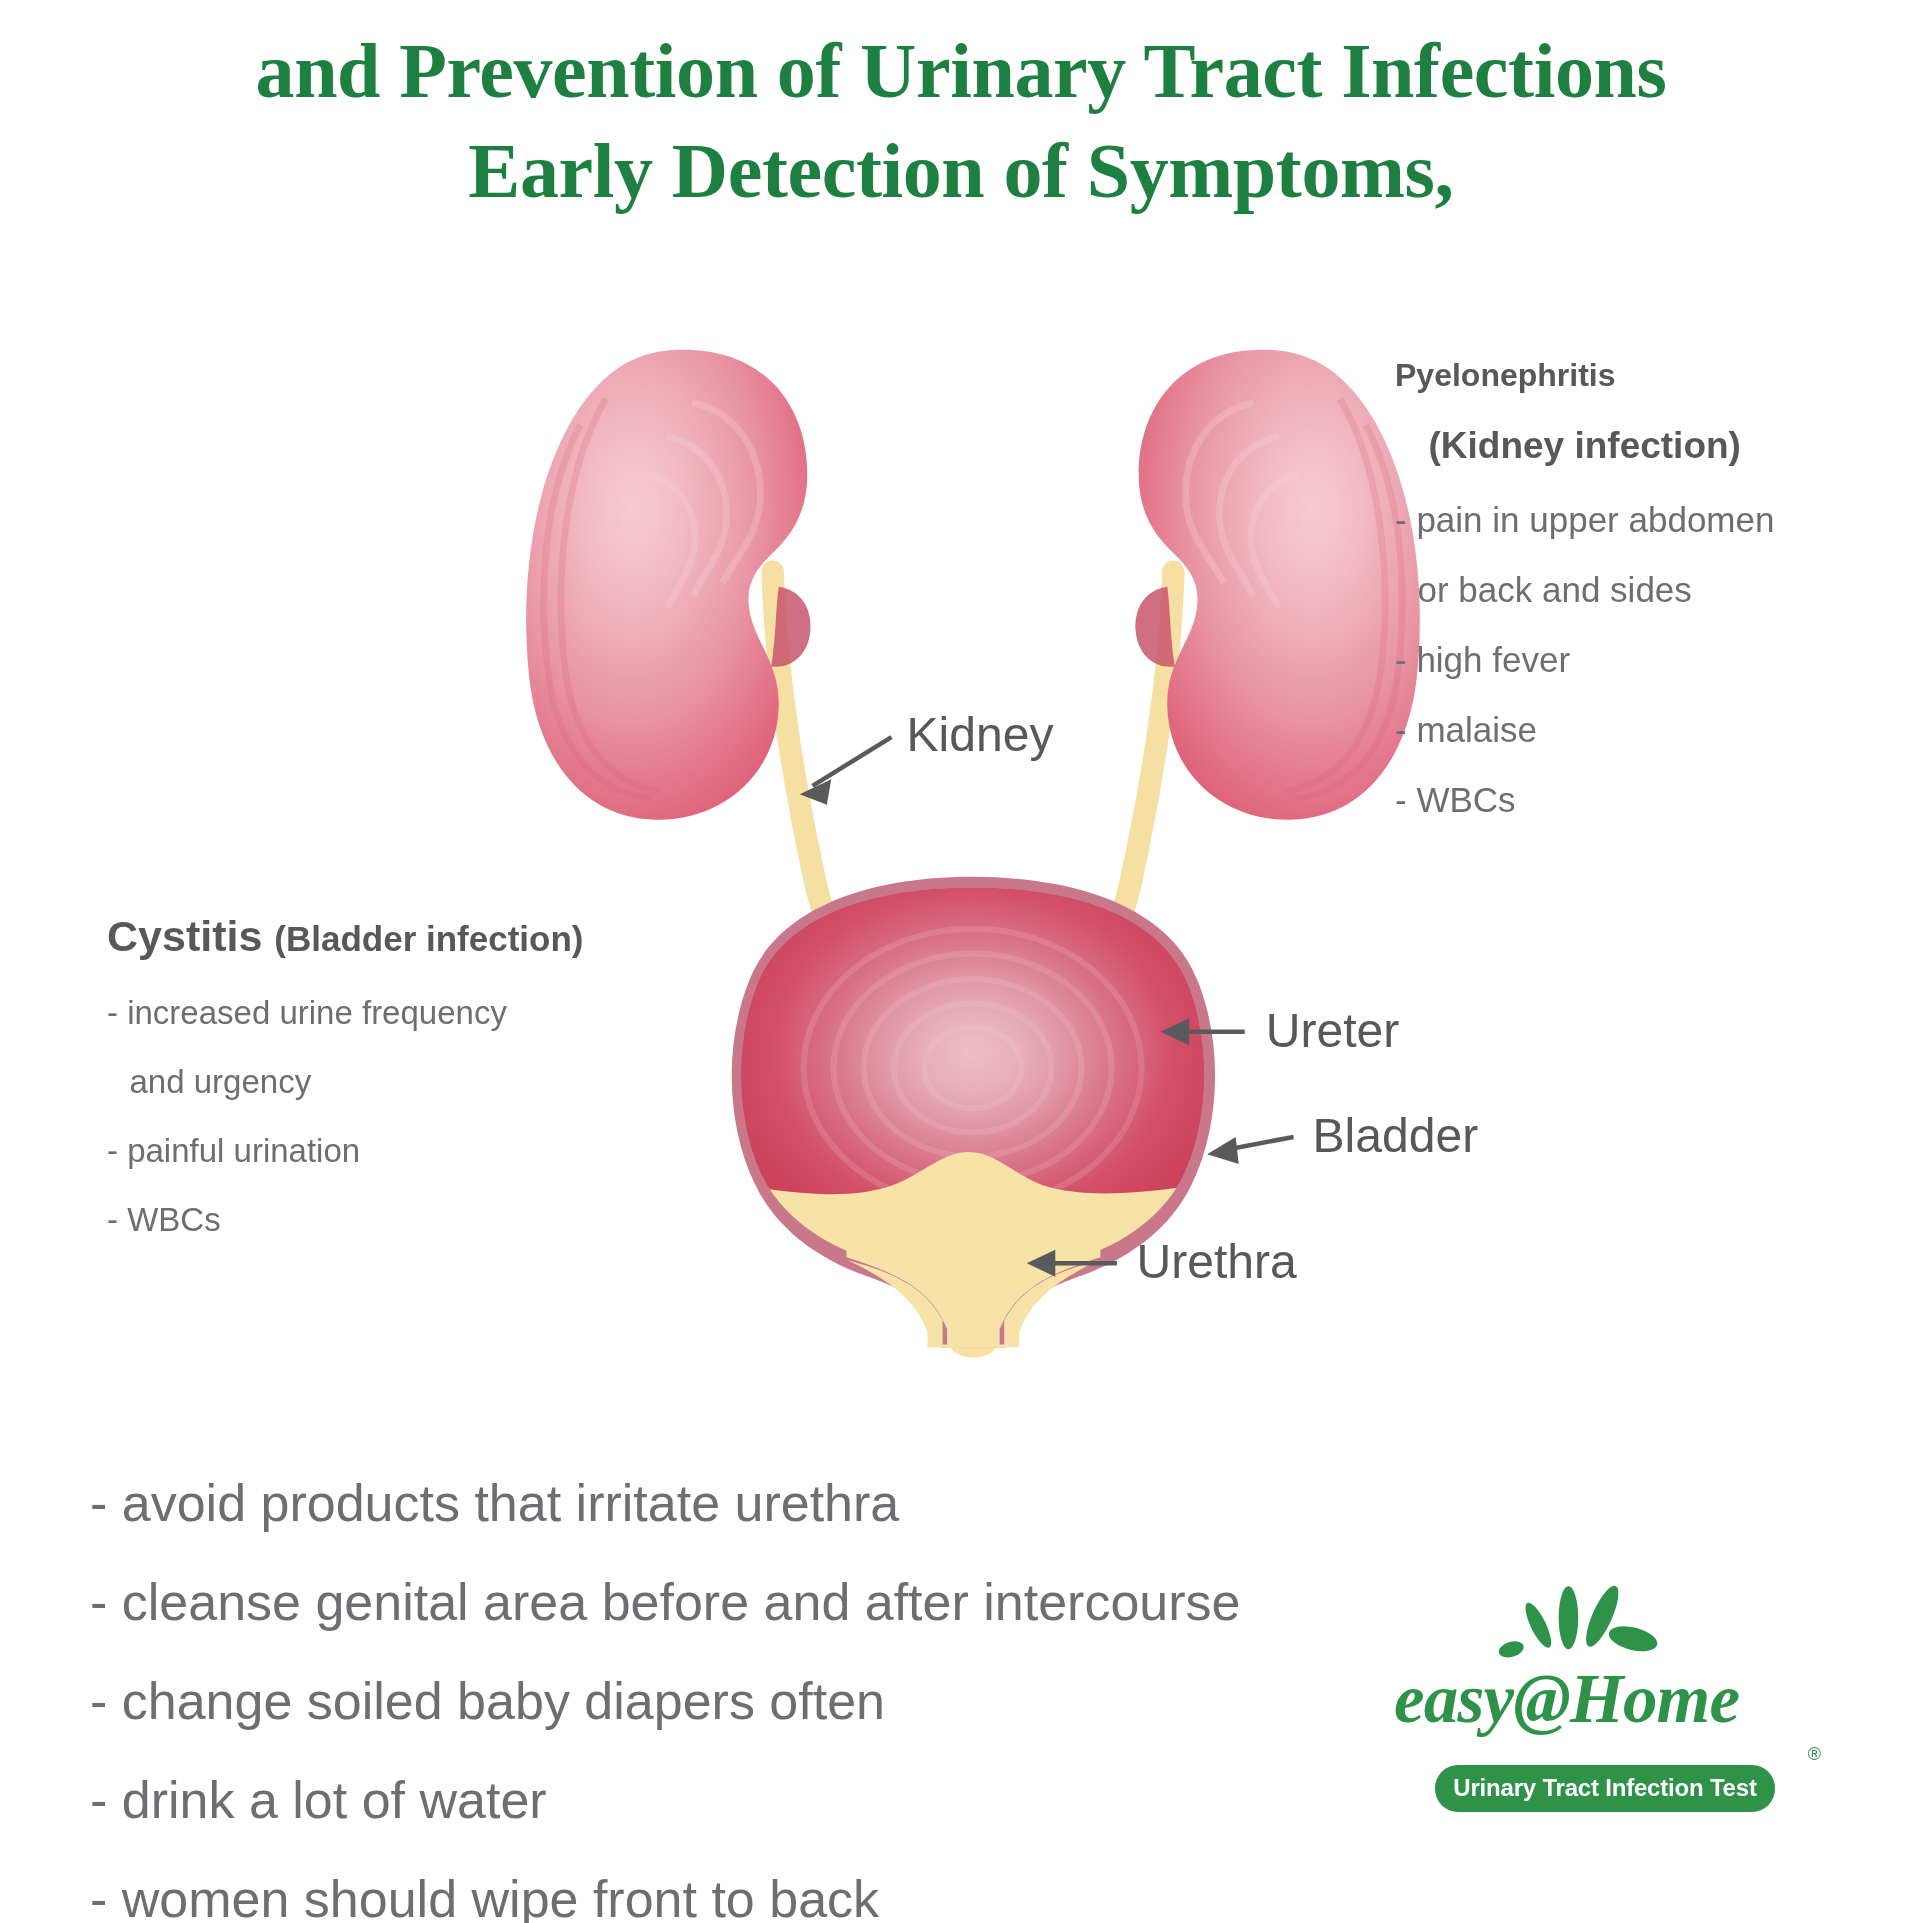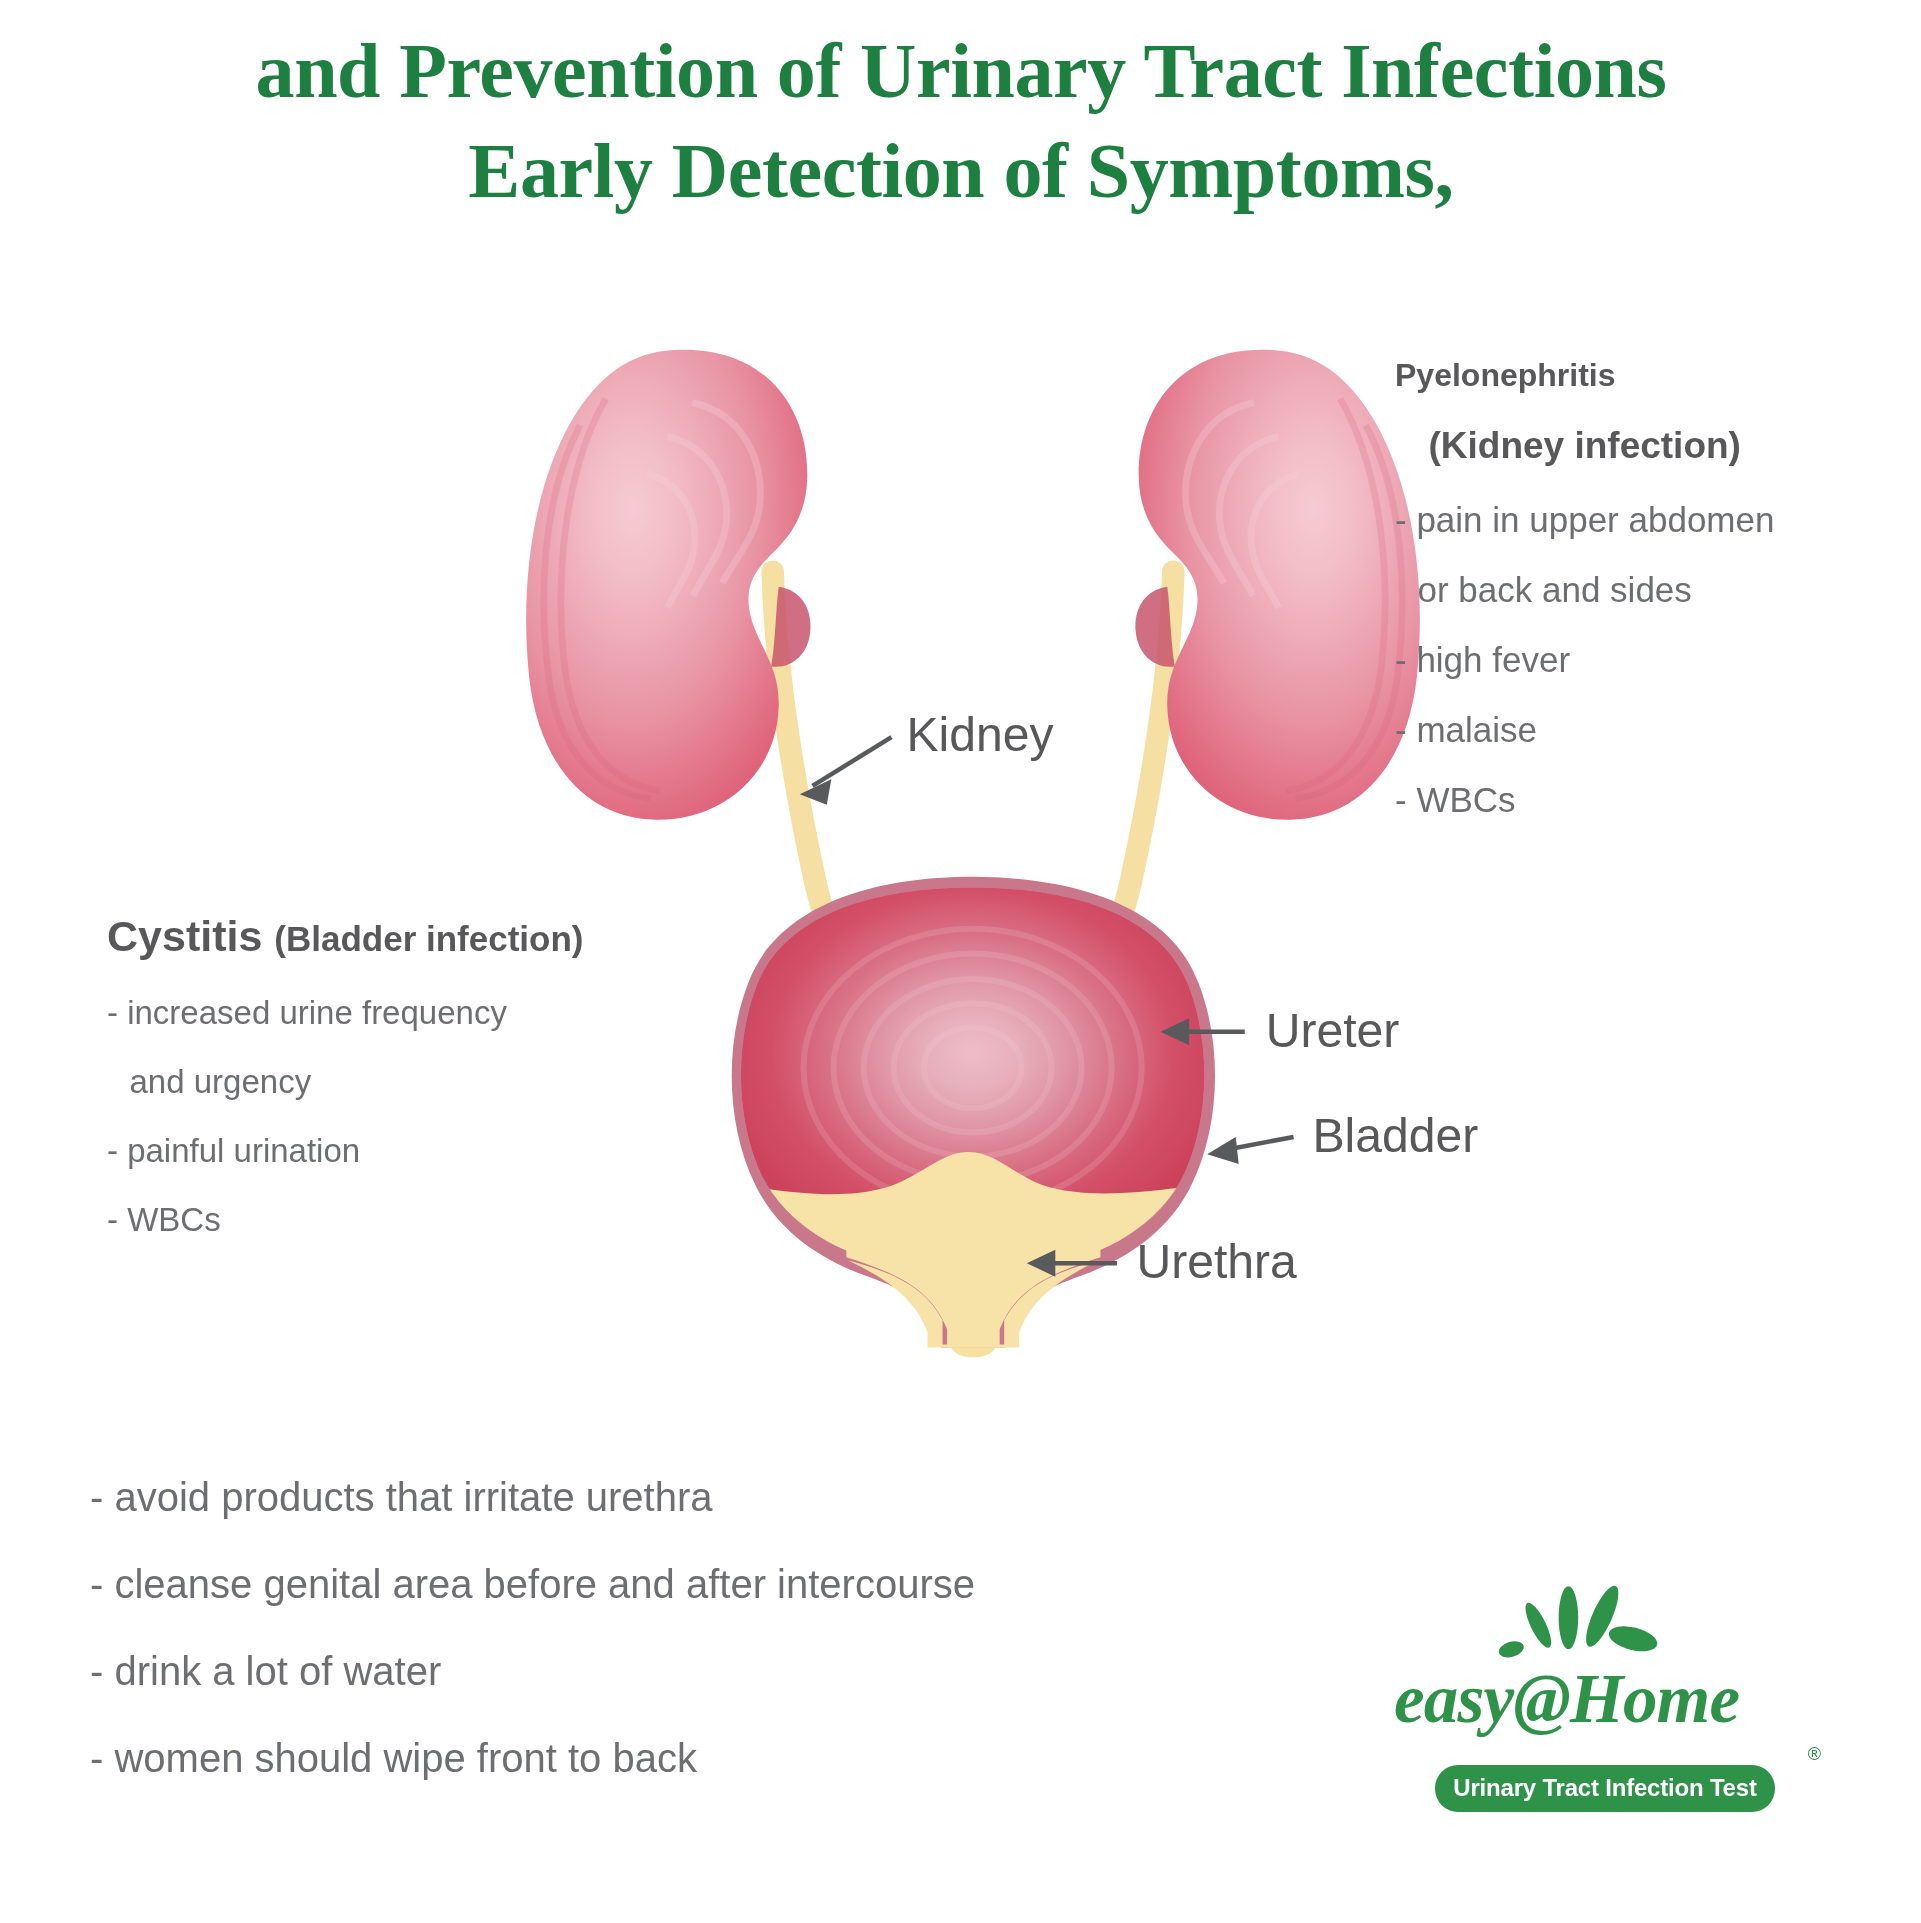--- a/index.html
+++ b/index.html
@@ -105,21 +105,21 @@
     letter-spacing: 0.4px;
   }
 
   #prevention-list {
     position: absolute;
     left: 90px;
     top: 1477px;
     width: 1278px;
   }
   .prev-item {
-    font-size: 40px;
+    font-size: 52px;
     color: #6D6E71;
     line-height: 1.0;
     margin-bottom: 47px;
     white-space: nowrap;
   }
 
   
   #logo {
     position: absolute;
     left: 1394px;
@@ -370,20 +370,21 @@
     <div class="bullet">- increased urine frequency</div>
     <div class="bullet indent">and urgency</div>
     <div class="bullet">- painful urination</div>
     <div class="bullet">- WBCs</div>
   </div>
 
 
   <div id="prevention-list">
     <div class="prev-item">- avoid products that irritate urethra</div>
     <div class="prev-item">- cleanse genital area before and after intercourse</div>
+    <div class="prev-item">- change soiled baby diapers often</div>
     <div class="prev-item">- drink a lot of water</div>
     <div class="prev-item">- women should wipe front to back</div>
   </div>
 
   <div id="logo">
     <svg width="421" height="98" viewBox="0 0 560 130" style="position:absolute;left:0;top:0;">
       <g fill="#2E9249">
         <ellipse cx="232" cy="62" rx="13" ry="42"></ellipse>
         <ellipse cx="277" cy="60" rx="13" ry="44" transform="rotate(24 277 60)"></ellipse>
         <ellipse cx="192" cy="72" rx="10" ry="33" transform="rotate(-26 192 72)"></ellipse>

